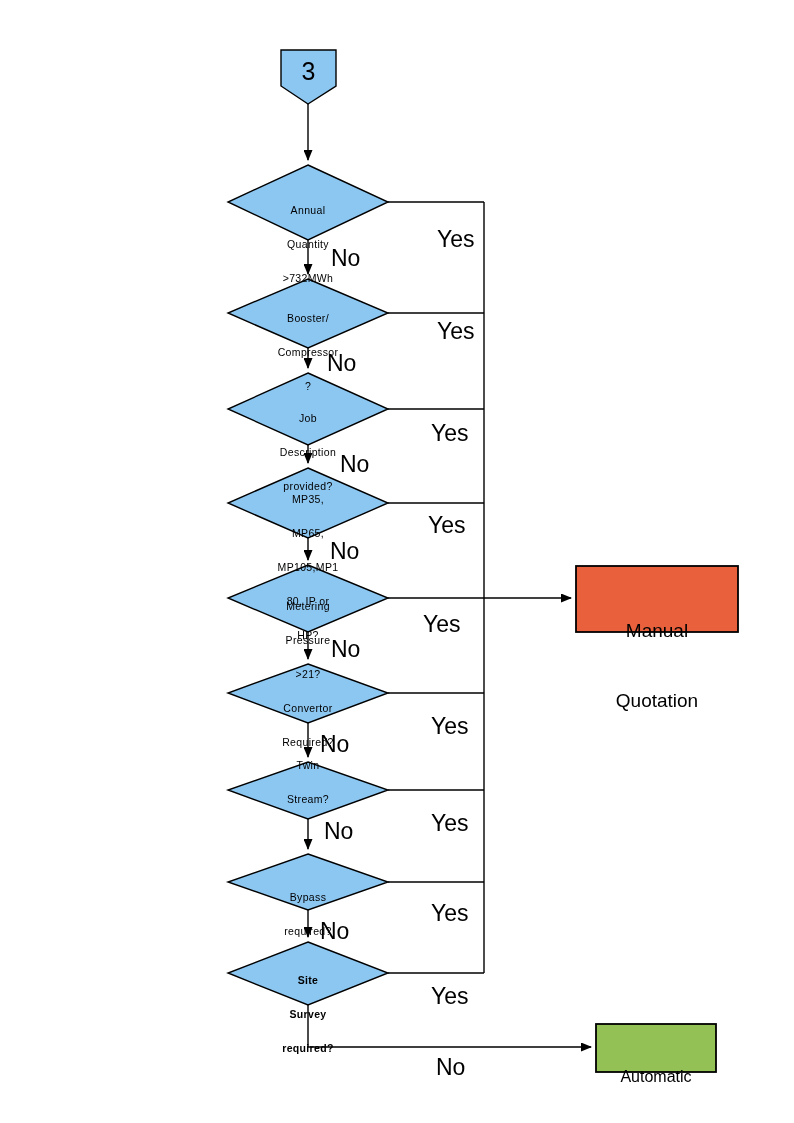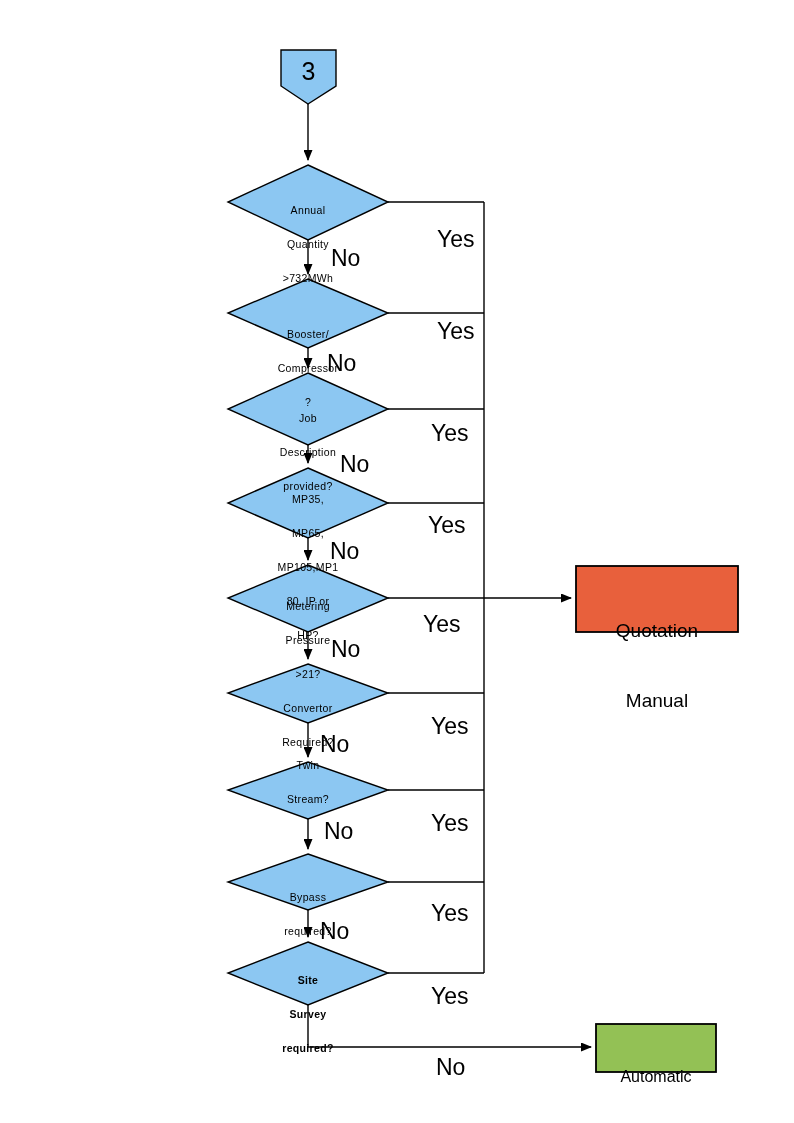--- a/index.html
+++ b/index.html
@@ -116,21 +116,21 @@
   </svg>
 
   <div class="node-text start-text" style="left:281px; top:58px; width:55px;">3</div>
 
   <div class="node-text decision-text" style="left:238px; top:182px; width:140px;">
     <div>Annual</div>
     <div>Quantity</div>
     <div>&gt;732MWh</div>
   </div>
 
-  <div class="node-text decision-text" style="left:238px; top:306px; width:140px;">
+  <div class="node-text decision-text" style="left:238px; top:290px; width:140px;">
     <div>Booster/</div>
     <div>Compressor</div>
     <div>?</div>
   </div>
 
   <div class="node-text decision-text" style="left:238px; top:390px; width:140px;">
     <div>Job</div>
     <div>Description</div>
     <div>provided?</div>
   </div>
@@ -164,22 +164,22 @@
     <div>required?</div>
   </div>
 
   <div class="node-text decision-text" style="left:238px; top:952px; width:140px;font-weight:bold;">
     <div>Site</div>
     <div>Survey</div>
     <div>required?</div>
   </div>
 
   <div class="node-text terminal-text" style="left:576px; top:573px; width:162px;">
+    <div>Manual</div>
     <div>Quotation</div>
-    <div>Manual</div>
   </div>
 
   <div class="node-text terminal-text" style="left:596px; top:1028px; width:120px; font-size:16px;">
     <div>Automatic</div>
     
   </div>
 
   <div class="edge-label" style="left:437px; top:226px;">Yes</div>
   <div class="edge-label" style="left:437px; top:318px;">Yes</div>
   <div class="edge-label" style="left:431px; top:420px;">Yes</div>

